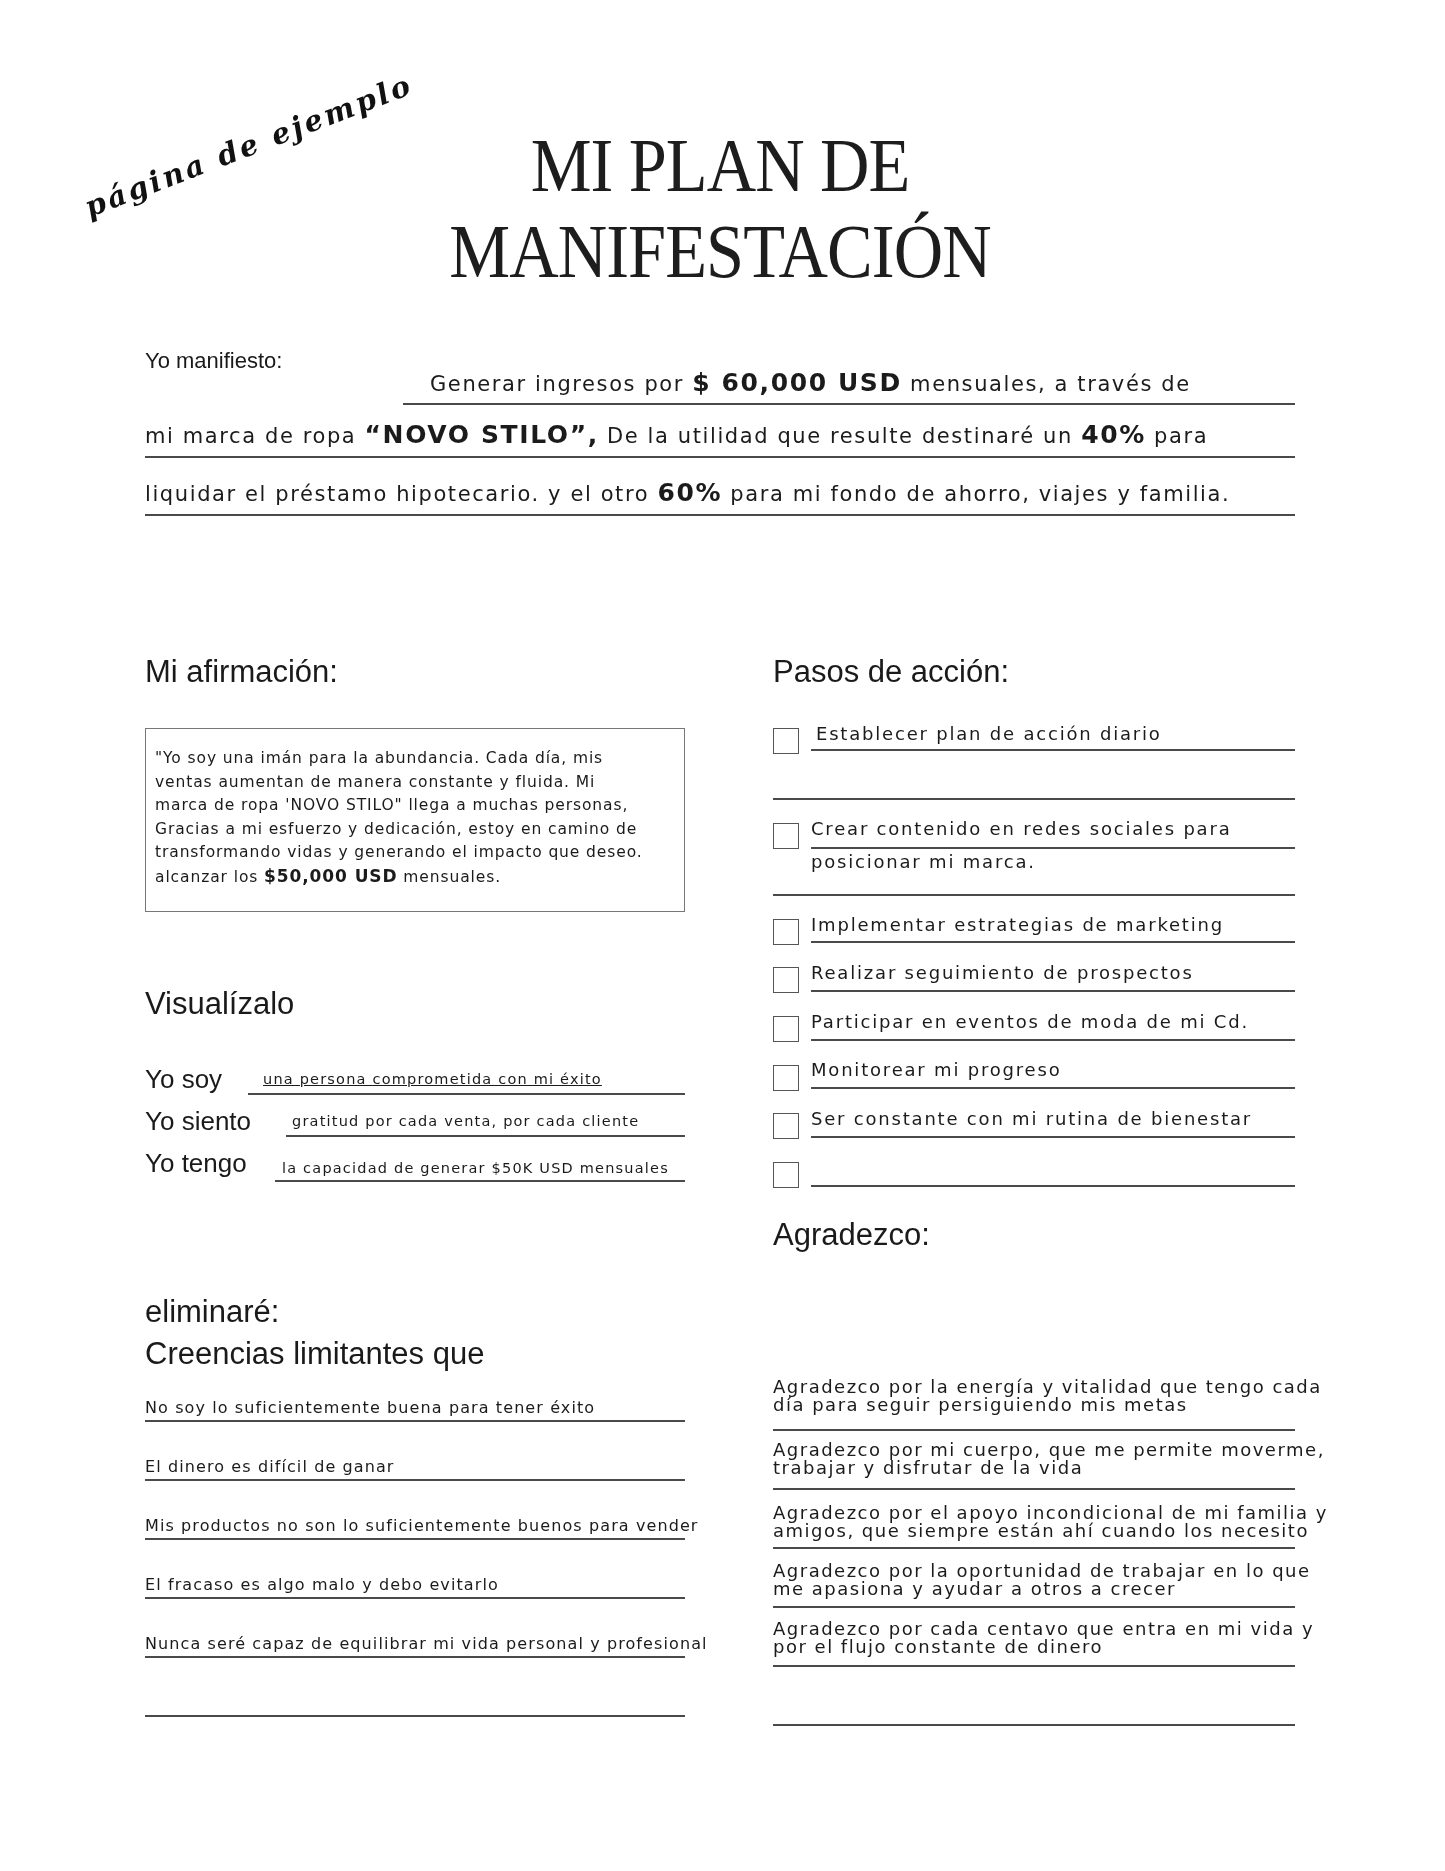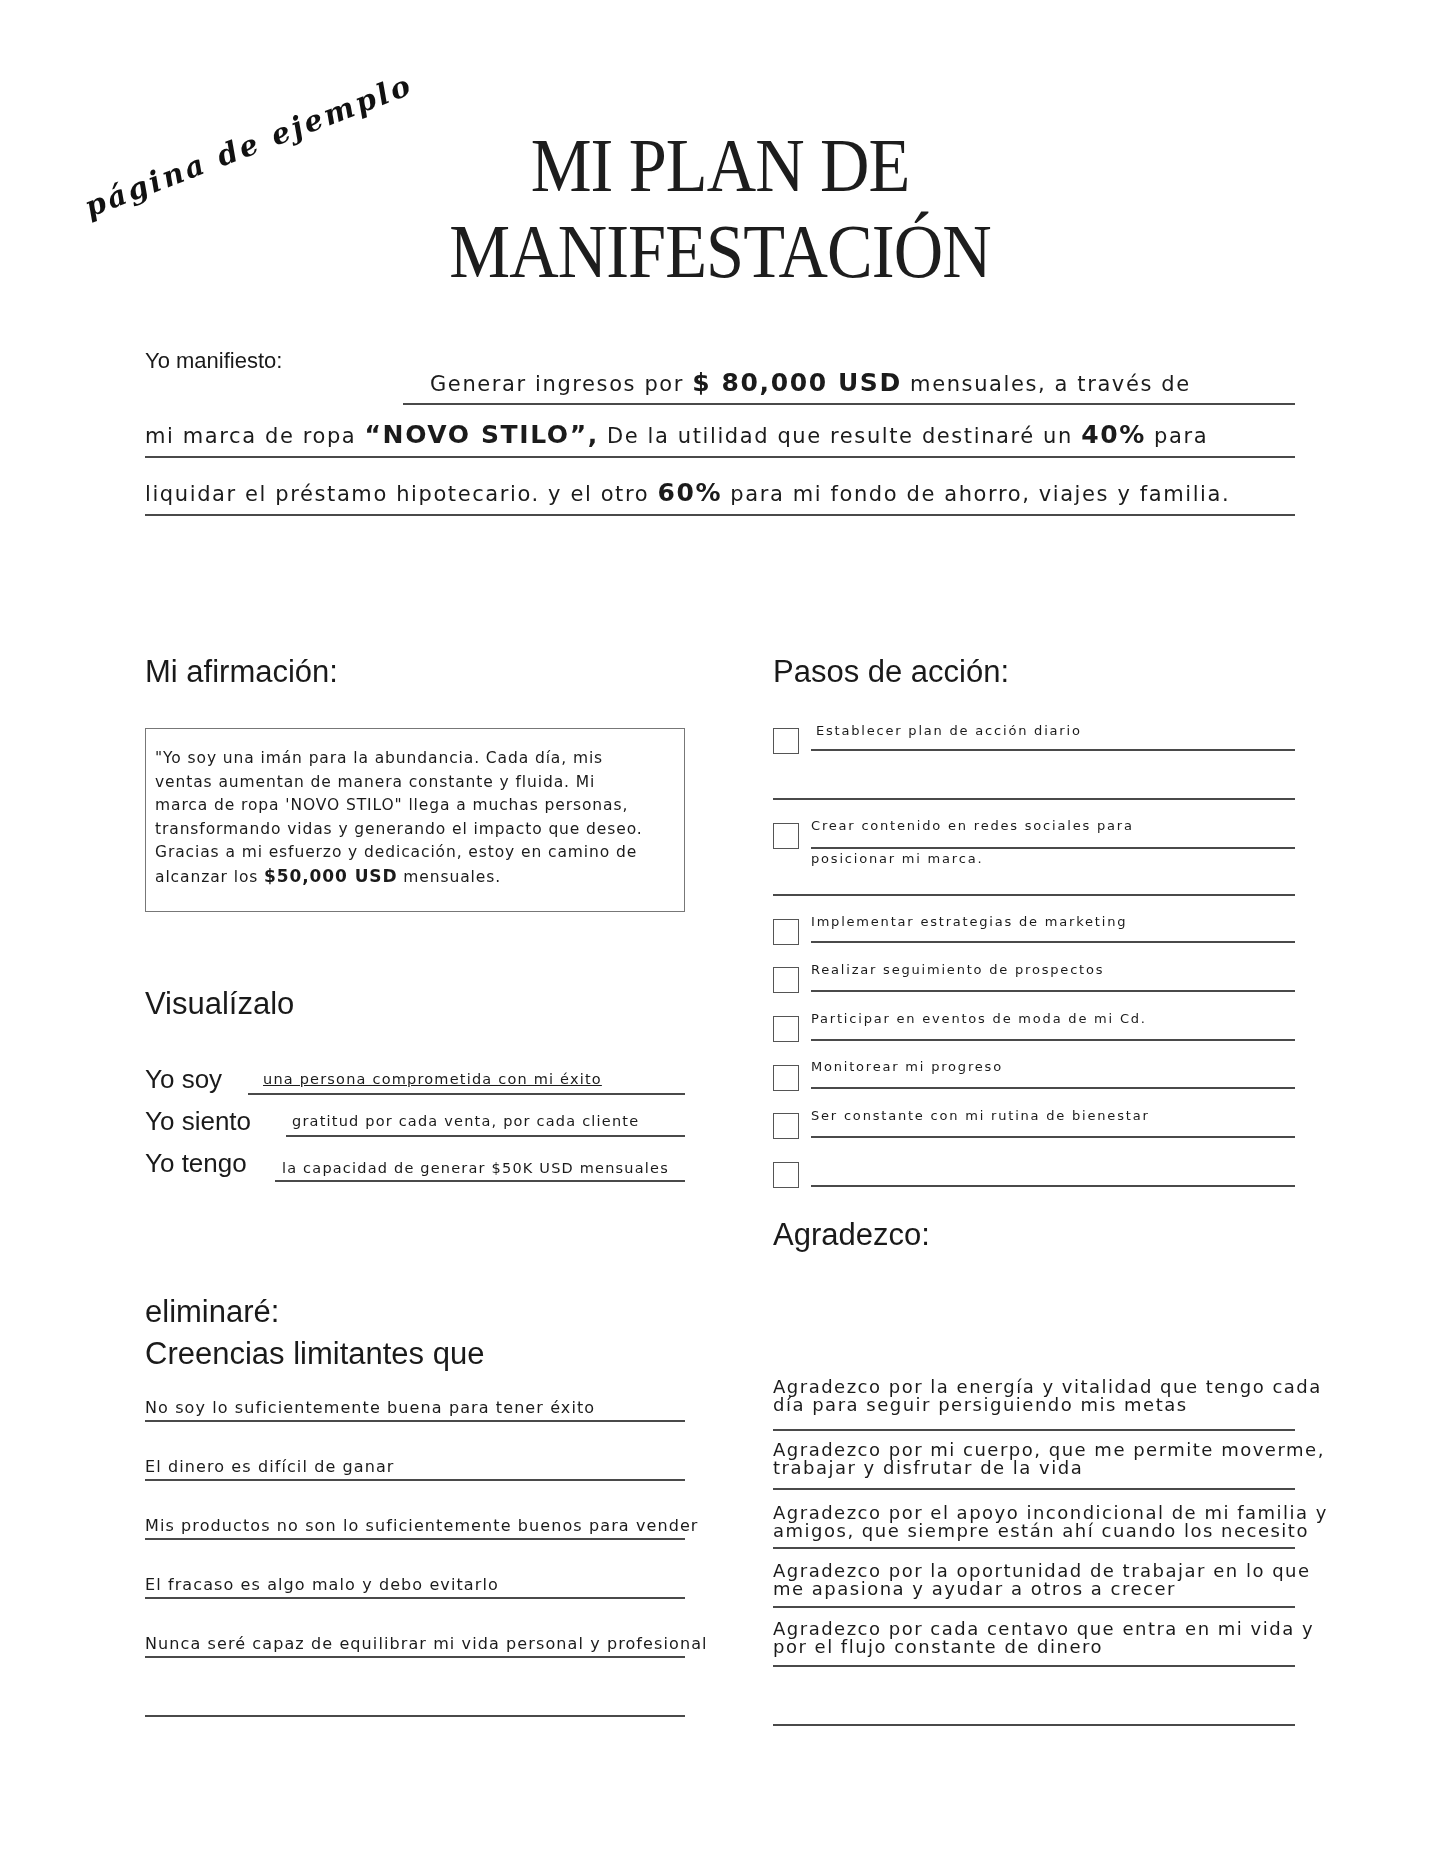--- a/index.html
+++ b/index.html
@@ -43,59 +43,59 @@
   }
   .aff-text { font-size: 15.5px; line-height: 23.5px; letter-spacing: 0.9px; }
   .aff-text b { font-size: 17px; }
 
   
   .vis-label { position: absolute; font-size: 26px; }
   .vis-val { position: absolute; font-size: 14.5px; letter-spacing: 1.2px; white-space: nowrap; }
 
   
   .cb { position: absolute; left: 773px; width: 26px; height: 26px; border: 1.8px solid #555; background: #fff; cursor: pointer; }
-  .step-text { position: absolute; left: 811px; font-size: 13px; letter-spacing: 1.8px; white-space: nowrap; }
+  .step-text { position: absolute; left: 811px; font-size: 18px; letter-spacing: 1.8px; white-space: nowrap; }
 
   
   .belief { position: absolute; left: 145px; font-size: 16px; letter-spacing: 1.1px; white-space: nowrap; }
   .grat { position: absolute; left: 773px; font-size: 18px; line-height: 18px; letter-spacing: 1.5px; white-space: nowrap; }
 </style>
 </head>
 <body>
 
 <div class="stamp">página de ejemplo</div>
 
 <div class="title l1">MI PLAN DE</div>
 <div class="title l2">MANIFESTACIÓN</div>
 
 <div class="manifest-label head">Yo manifiesto:</div>
 
 <div class="mtext hand" style="left:430px; top:368px;">
-  <span>Generar ingresos por </span><b>$ 80,000 USD</b><span> mensuales, a través de</span>
+  <span>Generar ingresos por </span><b>$ 60,000 USD</b><span> mensuales, a través de</span>
 </div>
 <div class="mline" style="left:403px; top:403px; width:892px;"></div>
 
 <div class="mtext hand" style="left:145px; top:420px;">
   <span>mi marca de ropa </span><b>“NOVO STILO”,</b><span> De la utilidad que resulte destinaré un </span><b>40%</b><span> para</span>
 </div>
 <div class="mline" style="left:145px; top:456px; width:1150px;"></div>
 
 <div class="mtext hand" style="left:145px; top:478px;">
   <span>liquidar el préstamo hipotecario. y el otro </span><b>60%</b><span> para mi fondo de ahorro, viajes y familia.</span>
 </div>
 <div class="mline" style="left:145px; top:514px; width:1150px;"></div>
 
 <div class="sh head" style="left:145px; top:654px;">Mi afirmación:</div>
 <div class="aff-box">
   <div class="aff-text hand">
     <div>"Yo soy una imán para la abundancia. Cada día, mis</div>
     <div>ventas aumentan de manera constante y fluida. Mi</div>
     <div>marca de ropa 'NOVO STILO" llega a muchas personas,</div>
+    <div>Gracias a mi esfuerzo y dedicación, estoy en camino de</div>
     <div>transformando vidas y generando el impacto que deseo.</div>
-    <div>Gracias a mi esfuerzo y dedicación, estoy en camino de</div>
     <div><span>alcanzar los </span><b>$50,000 USD</b><span> mensuales.</span></div>
   </div>
 </div>
 
 <div class="sh head" style="left:145px; top:986px;">Visualízalo</div>
 
 <div class="vis-label head" style="left:145px; top:1064px;text-align:right;">Yo soy</div>
 <div class="vis-val hand" style="left:263px; top:1071px;text-decoration:underline;">una persona comprometida con mi éxito</div>
 <div class="mline" style="left:248px; top:1093px; width:437px;"></div>
 

